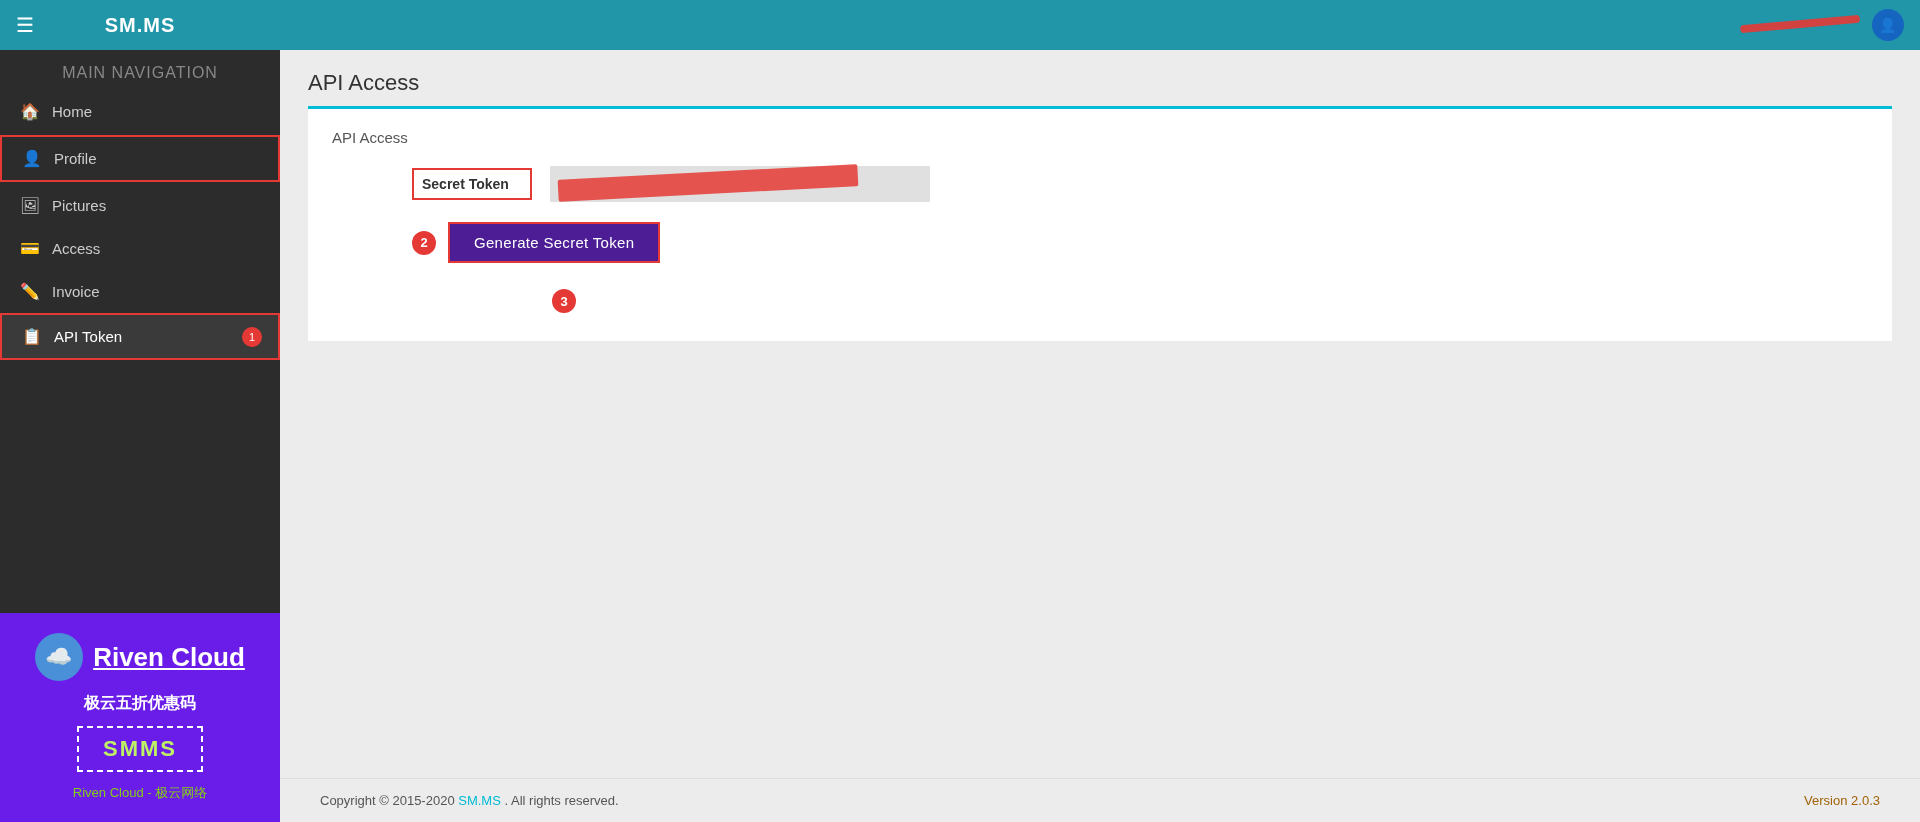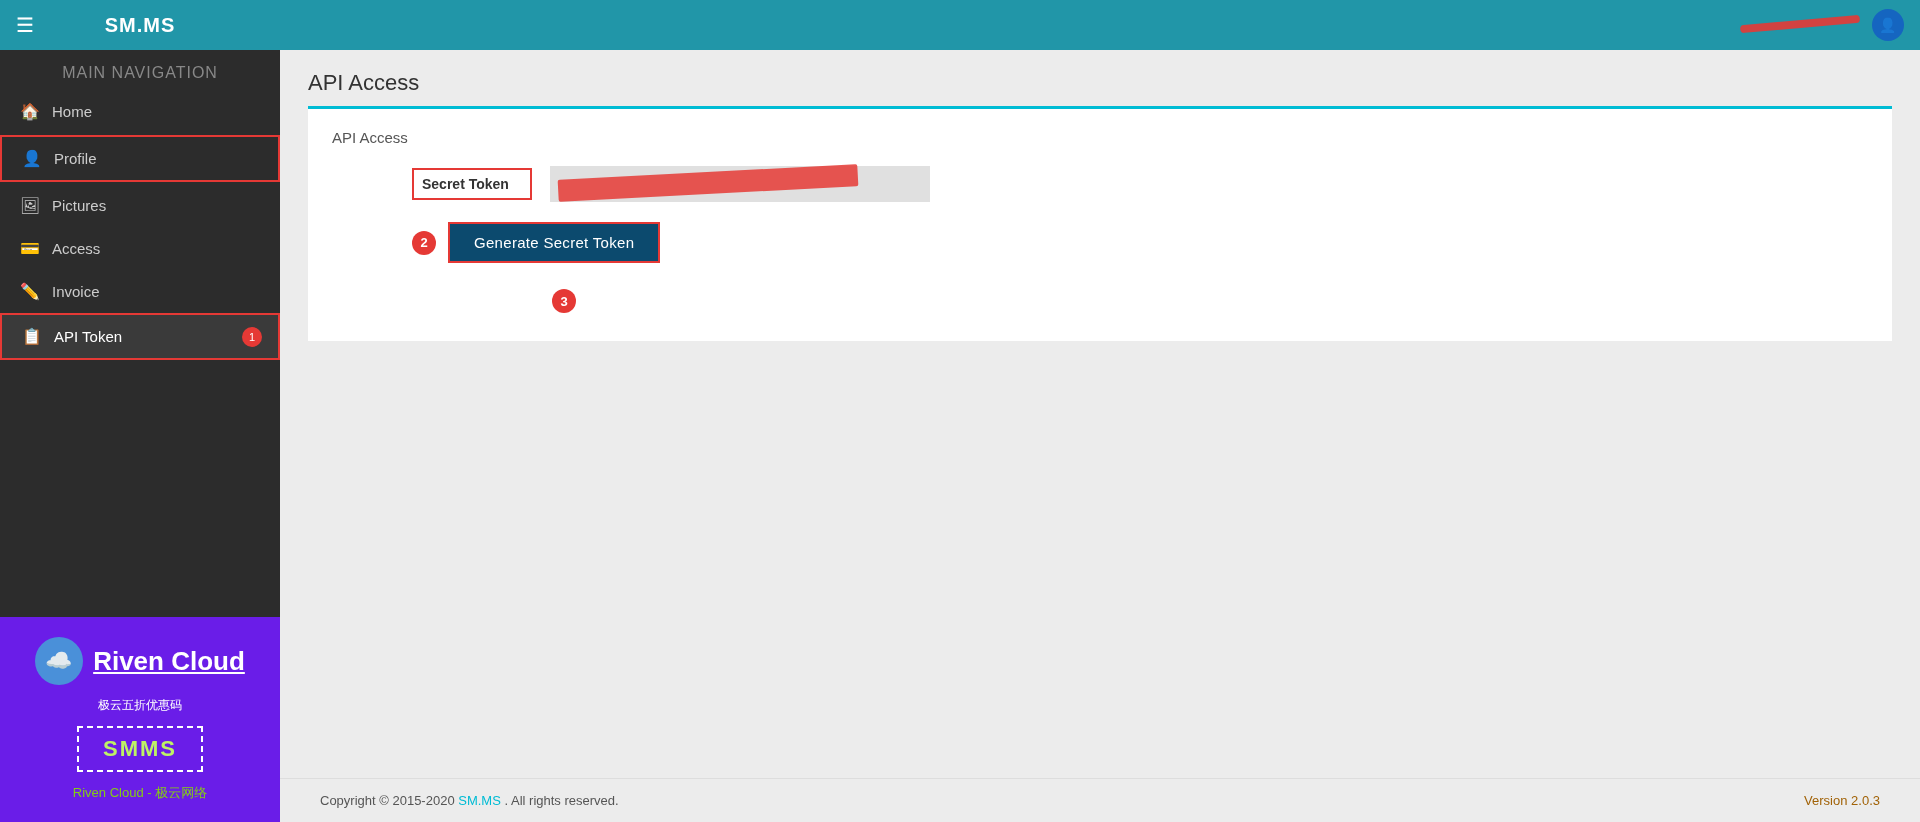--- a/index.html
+++ b/index.html
@@ -131,22 +131,23 @@
       font-size: 22px;
     }
     .promo-title {
       color: white;
       font-size: 26px;
       font-weight: bold;
       text-decoration: underline;
     }
     .promo-subtitle {
       color: white;
-      font-size: 12px;
+      font-size: 16px;
       text-align: center;
+      font-weight: bold;
     }
     .promo-code-box {
       border: 2px dashed white;
       padding: 8px 24px;
       color: #bef264;
       font-size: 22px;
       font-weight: bold;
       letter-spacing: 2px;
     }
     .promo-footer {
@@ -234,21 +235,21 @@
       border-radius: 50%;
       width: 24px;
       height: 24px;
       font-size: 13px;
       display: flex;
       align-items: center;
       justify-content: center;
       font-weight: bold;
     }
     .btn-generate {
-      background: #0c4a6e;
+      background: #4c1d95;
       color: white;
       border: 2px solid #e53935;
       padding: 10px 24px;
       font-size: 15px;
       cursor: pointer;
       outline: none;
       letter-spacing: 0.3px;
     }
 
     .badge-3 {

